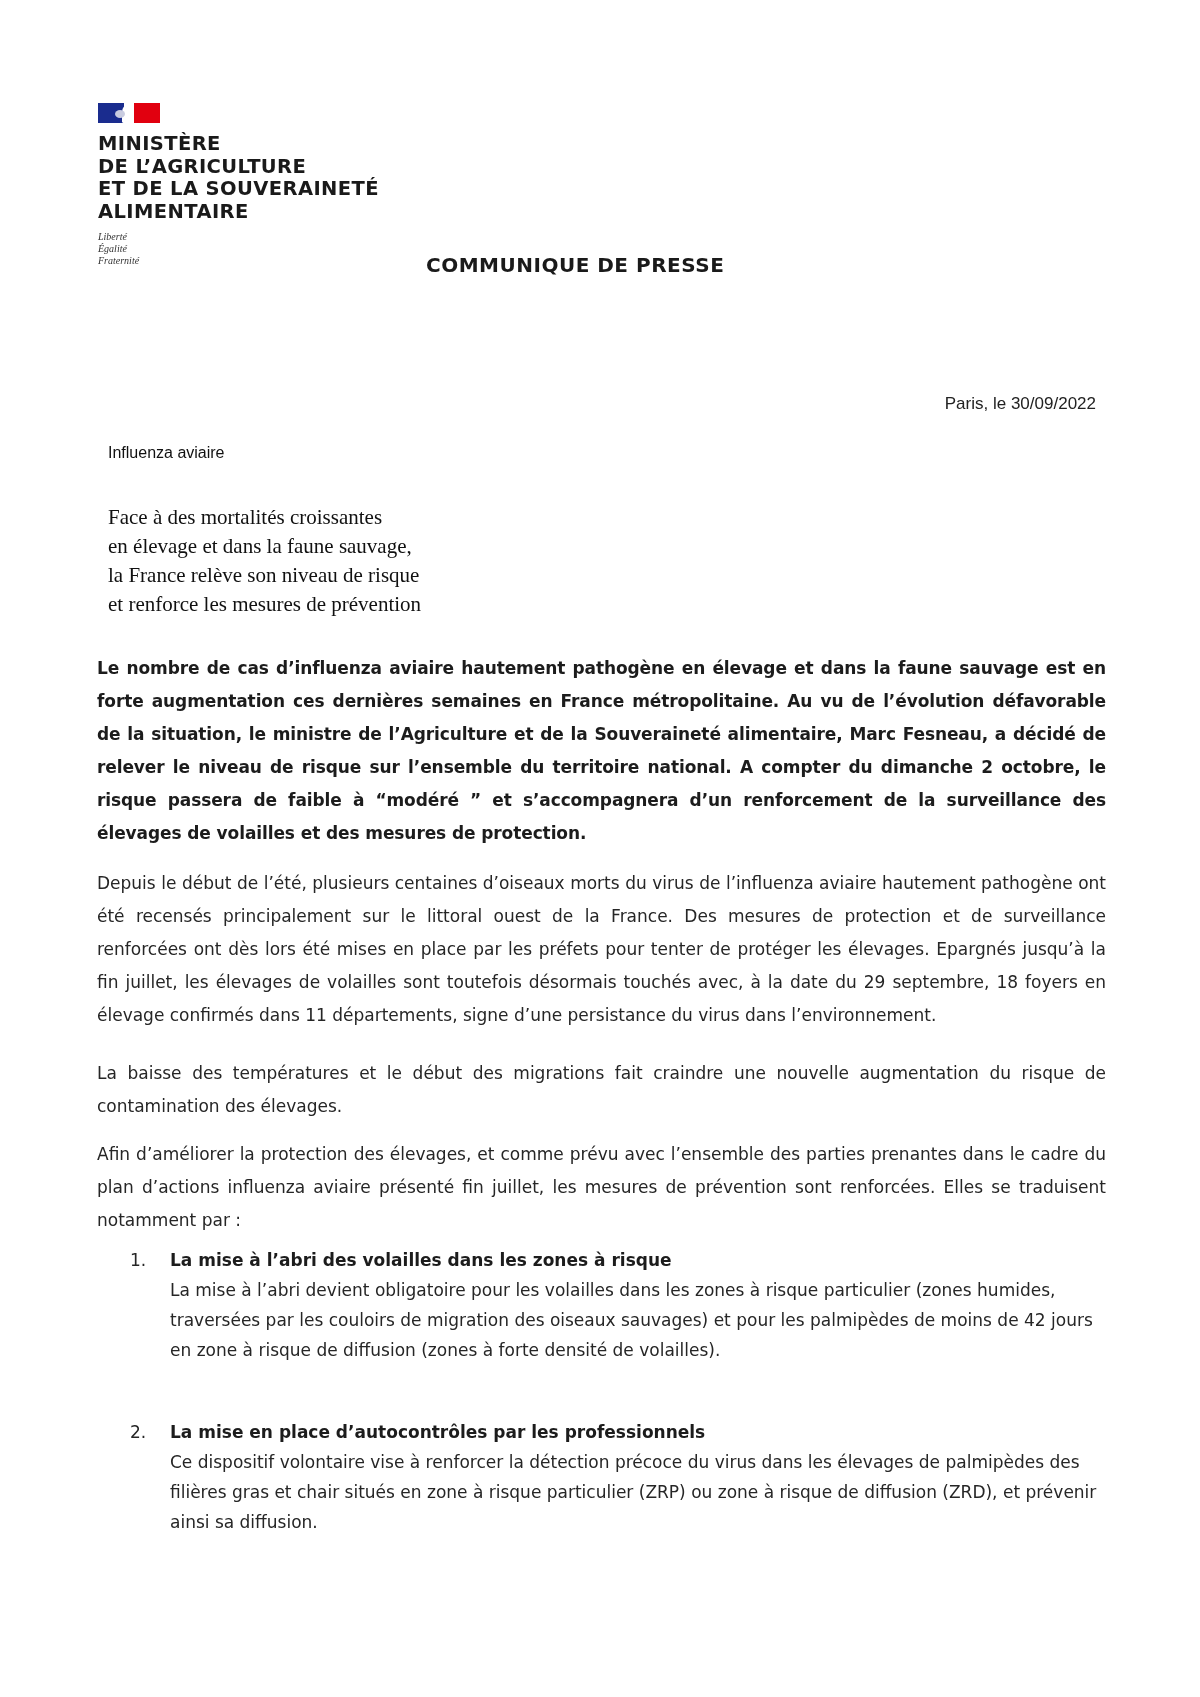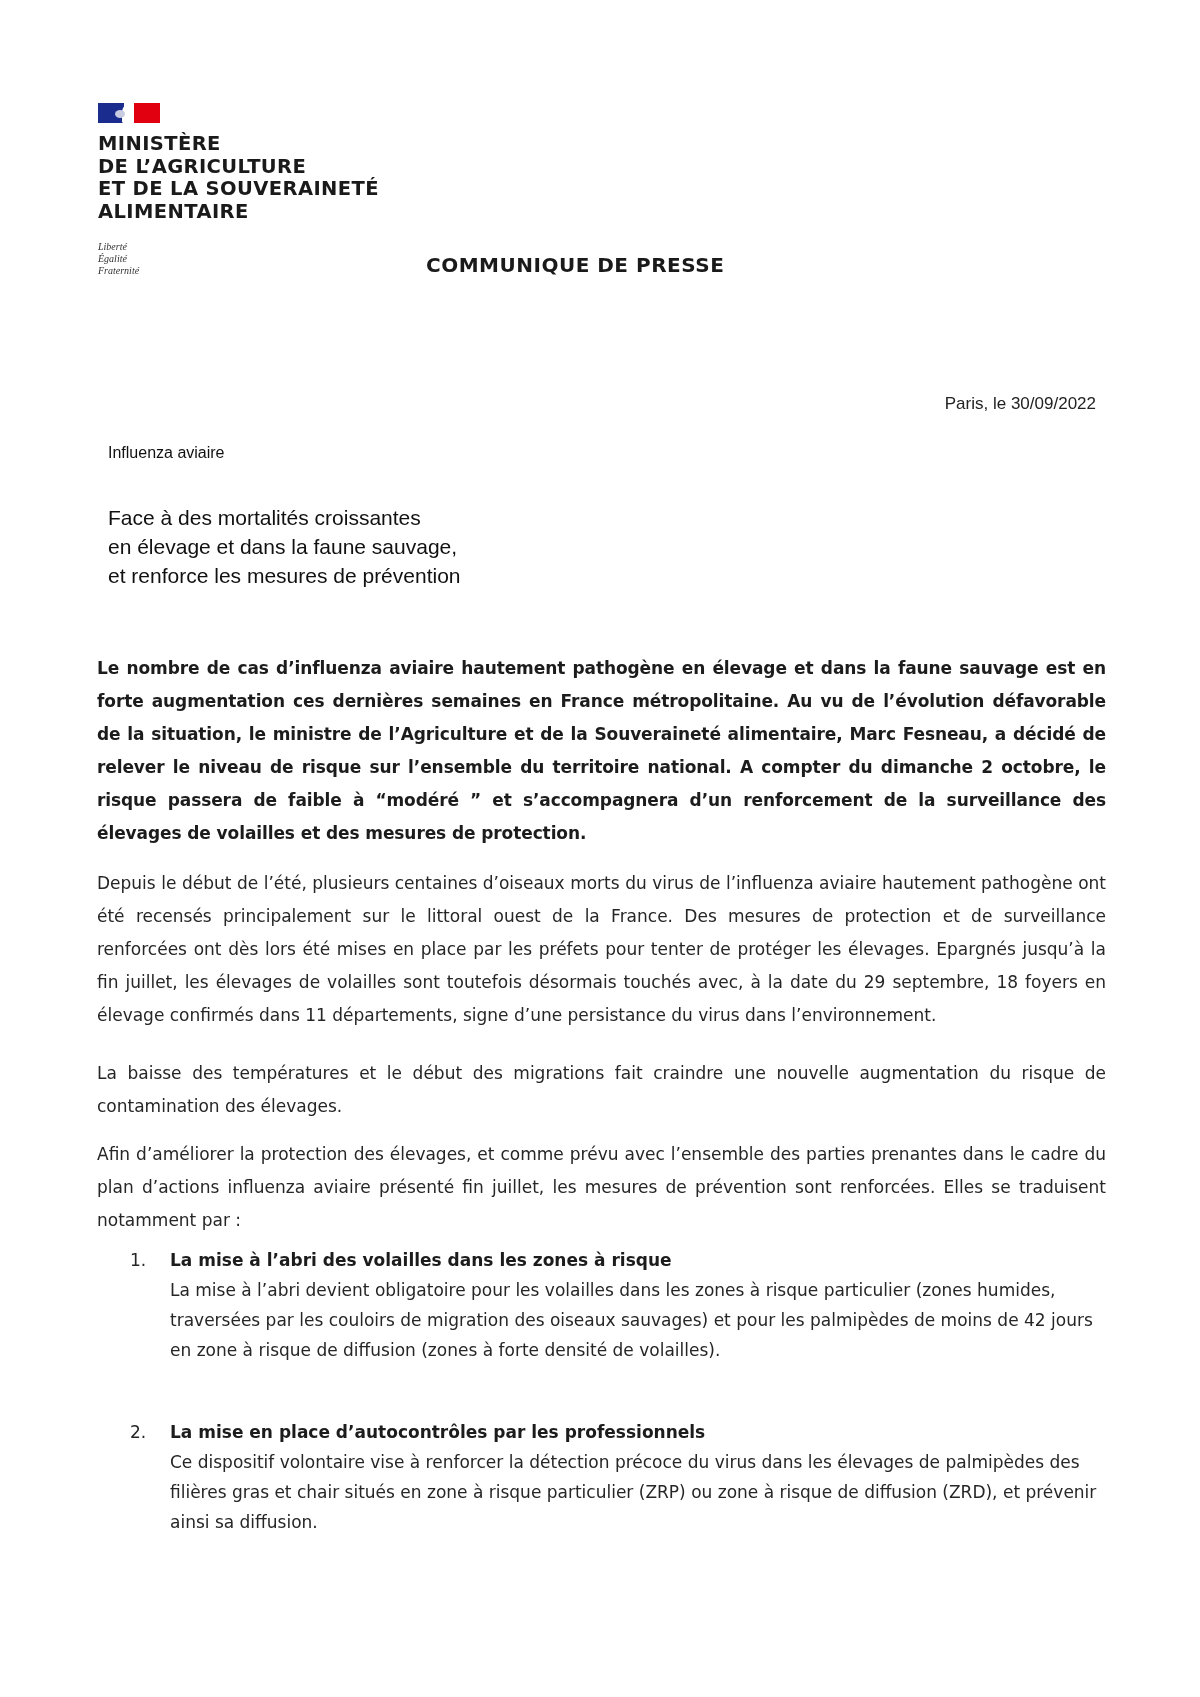--- a/index.html
+++ b/index.html
@@ -58,21 +58,21 @@
     .ministry {
       font-family: "DejaVu Sans", sans-serif;
       font-weight: bold;
       font-size: 19.5px;
       line-height: 22.5px;
       letter-spacing: 0.4px;
       color: #1a1a1a;
     }
     .ministry div { white-space: nowrap; }
     .motto {
-      margin-top: 18px;
+      margin-top: 8px;
       font-family: "Liberation Serif", "DejaVu Serif", serif;
       font-style: italic;
       font-size: 10px;
       line-height: 12px;
       color: #333;
     }
 
     .press-title {
       position: absolute;
       left: 426px;
@@ -103,21 +103,21 @@
       font-family: "Liberation Sans", sans-serif;
       font-size: 16px;
       color: #111;
       white-space: nowrap;
     }
 
     .headline {
       position: absolute;
       left: 108px;
       top: 496px;
-      font-family: Liberation Sans, sans-serif;
+      font-family: Liberation Serif, serif;
       font-size: 21px;
       line-height: 29px;
       color: #111;
     }
     .headline div { white-space: nowrap; }
 
     .body-text {
       position: absolute;
       left: 97px;
       width: 1009px;
@@ -189,20 +189,21 @@
 
   <div class="press-title">COMMUNIQUE DE PRESSE</div>
 
   <div class="date-line">Paris, le 30/09/2022</div>
 
   <div class="topic">Influenza aviaire</div>
 
   <div class="headline">
     <div>Face à des mortalités croissantes</div>
     <div>en élevage et dans la faune sauvage,</div>
+    <div>la France relève son niveau de risque</div>
     <div>et renforce les mesures de prévention</div>
   </div>
 
   <div class="body-text lead">Le nombre de cas d’influenza aviaire hautement pathogène en élevage et dans la faune sauvage est en forte augmentation ces dernières semaines en France métropolitaine. Au vu de l’évolution défavorable de la situation, le ministre de l’Agriculture et de la Souveraineté alimentaire, Marc Fesneau, a décidé de relever le niveau de risque sur l’ensemble du territoire national. A compter du dimanche 2 octobre, le risque passera de faible à “modéré ” et s’accompagnera d’un renforcement de la surveillance des élevages de volailles et des mesures de protection.</div>
 
   <div class="body-text p1">Depuis le début de l’été, plusieurs centaines d’oiseaux morts du virus de l’influenza aviaire hautement pathogène ont été recensés principalement sur le littoral ouest de la France. Des mesures de protection et de surveillance renforcées ont dès lors été mises en place par les préfets pour tenter de protéger les élevages. Epargnés jusqu’à la fin juillet, les élevages de volailles sont toutefois désormais touchés avec, à la date du 29 septembre, 18 foyers en élevage confirmés dans 11 départements, signe d’une persistance du virus dans l’environnement.</div>
 
   <div class="body-text p2">La baisse des températures et le début des migrations fait craindre une nouvelle augmentation du risque de contamination des élevages.</div>
 
   <div class="body-text p3"><span>Afin d’améliorer la </span><span class="strong">protection des élevages</span><span>, et comme prévu avec l’ensemble des parties prenantes dans le cadre du plan d’actions influenza aviaire présenté fin juillet, les mesures de prévention sont renforcées. Elles se traduisent notamment par :</span></div>

